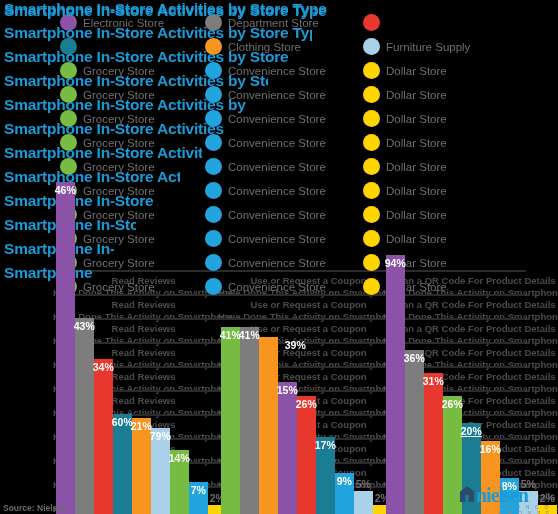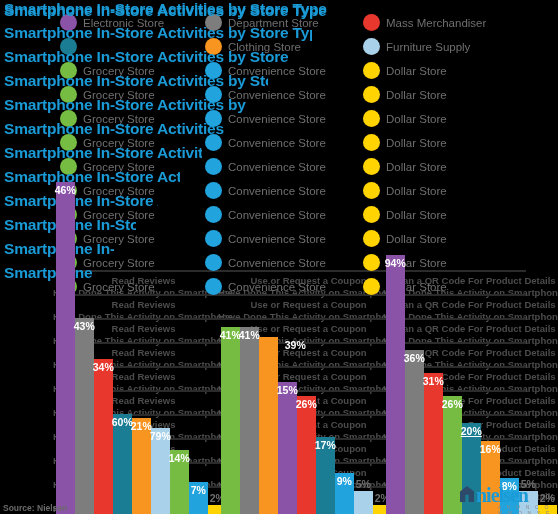--- a/index.html
+++ b/index.html
@@ -40,21 +40,20 @@
 <div id="stage">
 
   <div id="ghosts">
       <div class="ghost" style="top: -30px;">
         <div class="title clip" style="left: 4px; top: 30px; width: 330px;">Smartphone In-Store Activities by Store Type</div>
         <span class="lgdot" style="left: 60px; top: 44px; background: rgb(139, 83, 168);"></span>
         <span class="lg" style="left: 83px; top: 47px;">Electronic Store</span>
         <span class="lgdot" style="left: 205px; top: 44px; background: rgb(125, 125, 125);"></span>
         <span class="lg" style="left: 228px; top: 47px;">Department Store</span>
         <span class="lgdot" style="left: 363px; top: 44px; background: rgb(232, 55, 44);"></span>
-        <span class="lg" style="left: 386px; top: 47px;">Mass Merchandiser</span>
         <div class="gridline" style="top: 300px; left: 56px; width: 470px;"></div>
         <div class="axis-lab" style="left: 56px; top: 305px; width: 175px;">Read Reviews</div>
         <div class="axis-lab" style="left: 38px; top: 317px; width: 210px;">Have Done This Activity on Smartphone</div>
         <div class="axis-lab" style="left: 221px; top: 305px; width: 175px;">Use or Request a Coupon</div>
         <div class="axis-lab" style="left: 203px; top: 317px; width: 210px;">Have Done This Activity on Smartphone</div>
         <div class="axis-lab" style="left: 386px; top: 305px; width: 175px;">Scan a QR Code For Product Details</div>
         <div class="axis-lab" style="left: 368px; top: 317px; width: 210px;">Have Done This Activity on Smartphone</div>
       </div>
       <div class="ghost" style="top: -6px;">
         <div class="title clip" style="left: 4px; top: 30px; width: 308px;">Smartphone In-Store Activities by Store Type</div>

